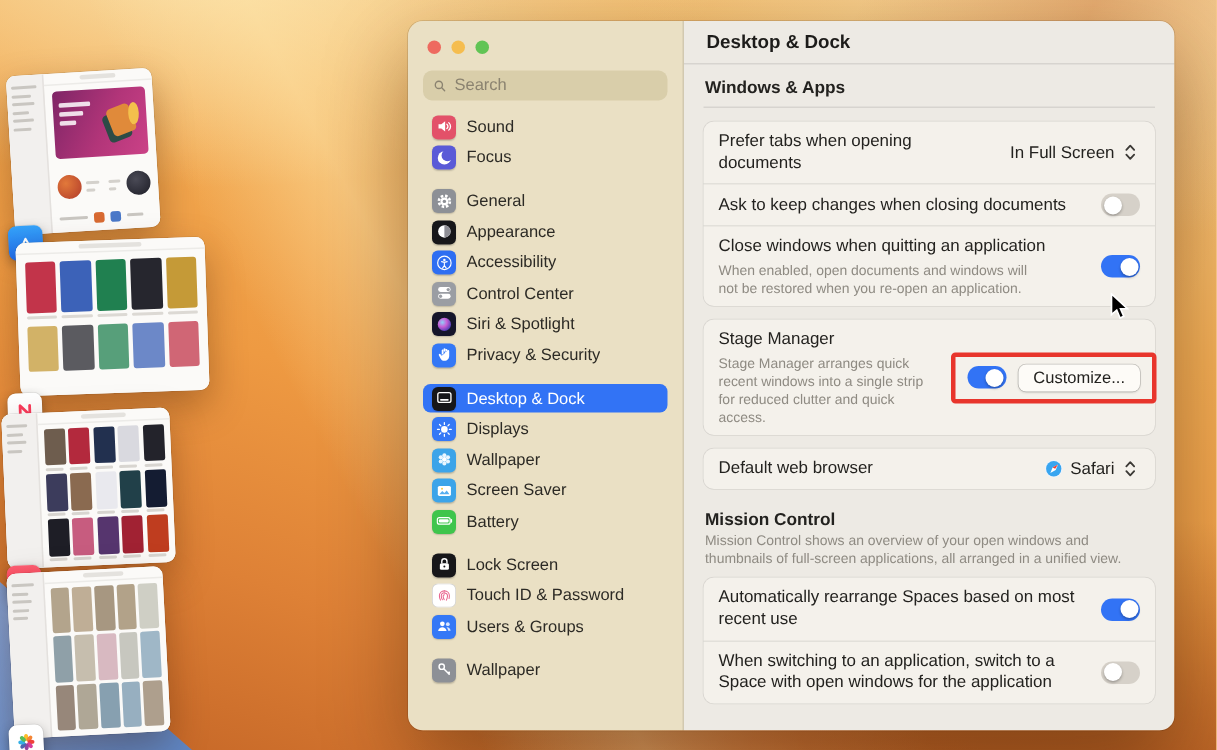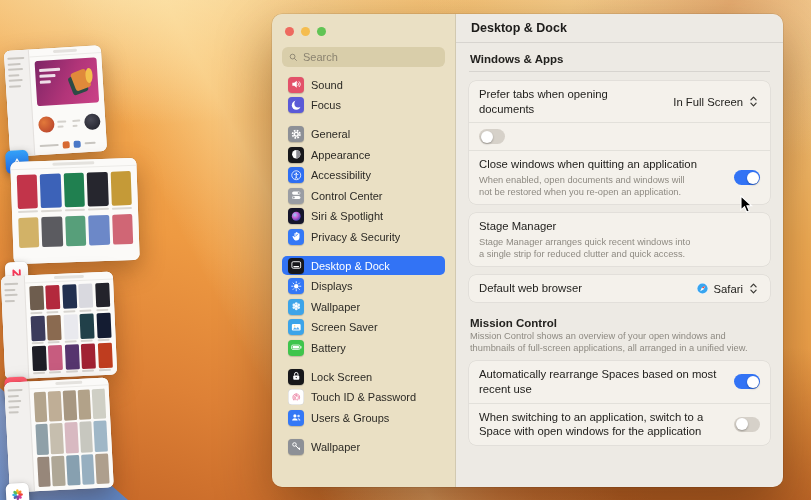--- a/index.html
+++ b/index.html
@@ -579,20 +579,23 @@
                   <span>In Full Screen</span>
                   <span class="chev">
                     <svg viewBox="0 0 10 16">
                       <path d="M1.8 6l3.2-3.4L8.2 6M1.8 10l3.2 3.4L8.2 10" fill="none" stroke="#3c3a36" stroke-width="1.5" stroke-linecap="round" stroke-linejoin="round"></path>
                     </svg>
                   </span>
                 </span>
               </div>
             </div>
             <div class="row">
+              <div class="row-text">
+                <div class="row-label">Ask to keep changes when closing documents</div>
+              </div>
               <div class="row-ctrl">
                 <span class="toggle">
                   <span class="knob"></span>
                 </span>
               </div>
             </div>
             <div class="row">
               <div class="row-text">
                 <div class="row-label">Close windows when quitting an application</div>
                 <div class="row-desc">When enabled, open documents and windows will not be restored when you re-open an application.</div>
@@ -602,20 +605,28 @@
                   <span class="knob"></span>
                 </span>
               </div>
             </div>
           </div>
         <div class="card" id="card-stage-manager">
             <div class="row">
               <div class="row-text">
                 <div class="row-label">Stage Manager</div>
                 <div class="row-desc">Stage Manager arranges quick recent windows into a single strip for reduced clutter and quick access.</div>
+              </div>
+              <div class="row-ctrl">
+                <span class="hl-box">
+                  <span class="toggle on">
+                    <span class="knob"></span>
+                  </span>
+                  <span class="btn">Customize...</span>
+                </span>
               </div>
             </div>
           </div>
         <div class="card" id="card-browser">
             <div class="row">
               <div class="row-text">
                 <div class="row-label">Default web browser</div>
               </div>
               <div class="row-ctrl">
                 <span class="select">

